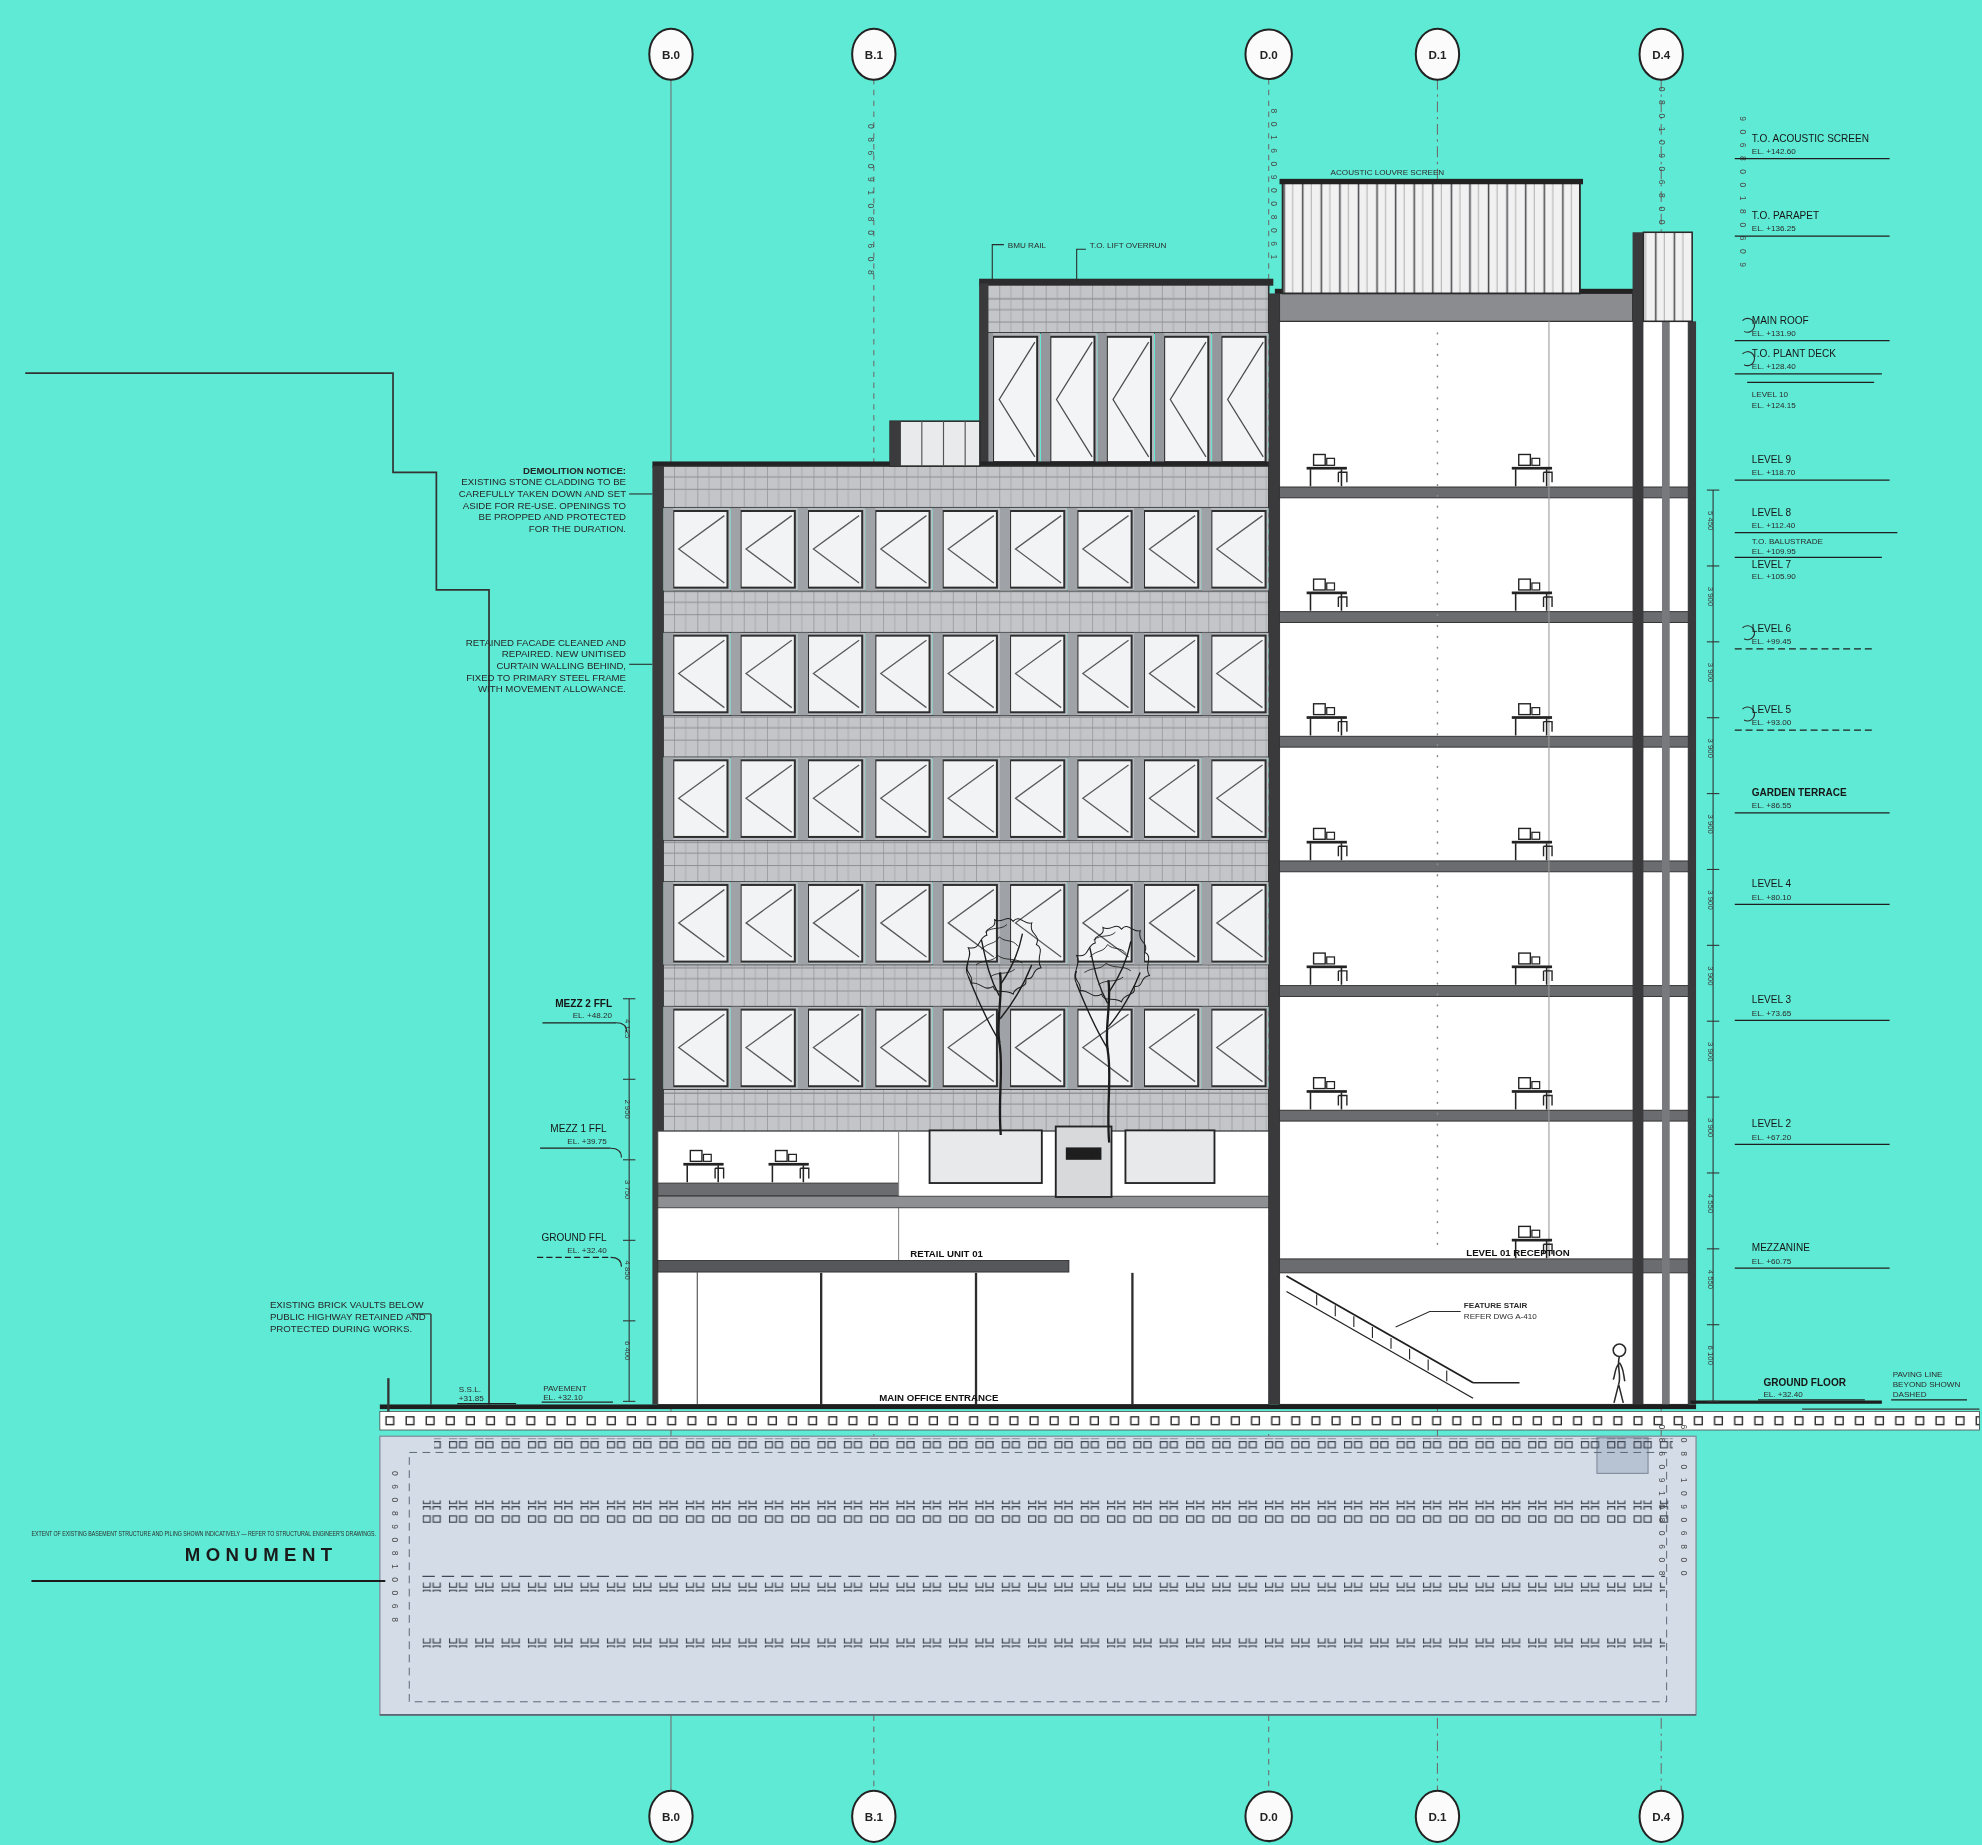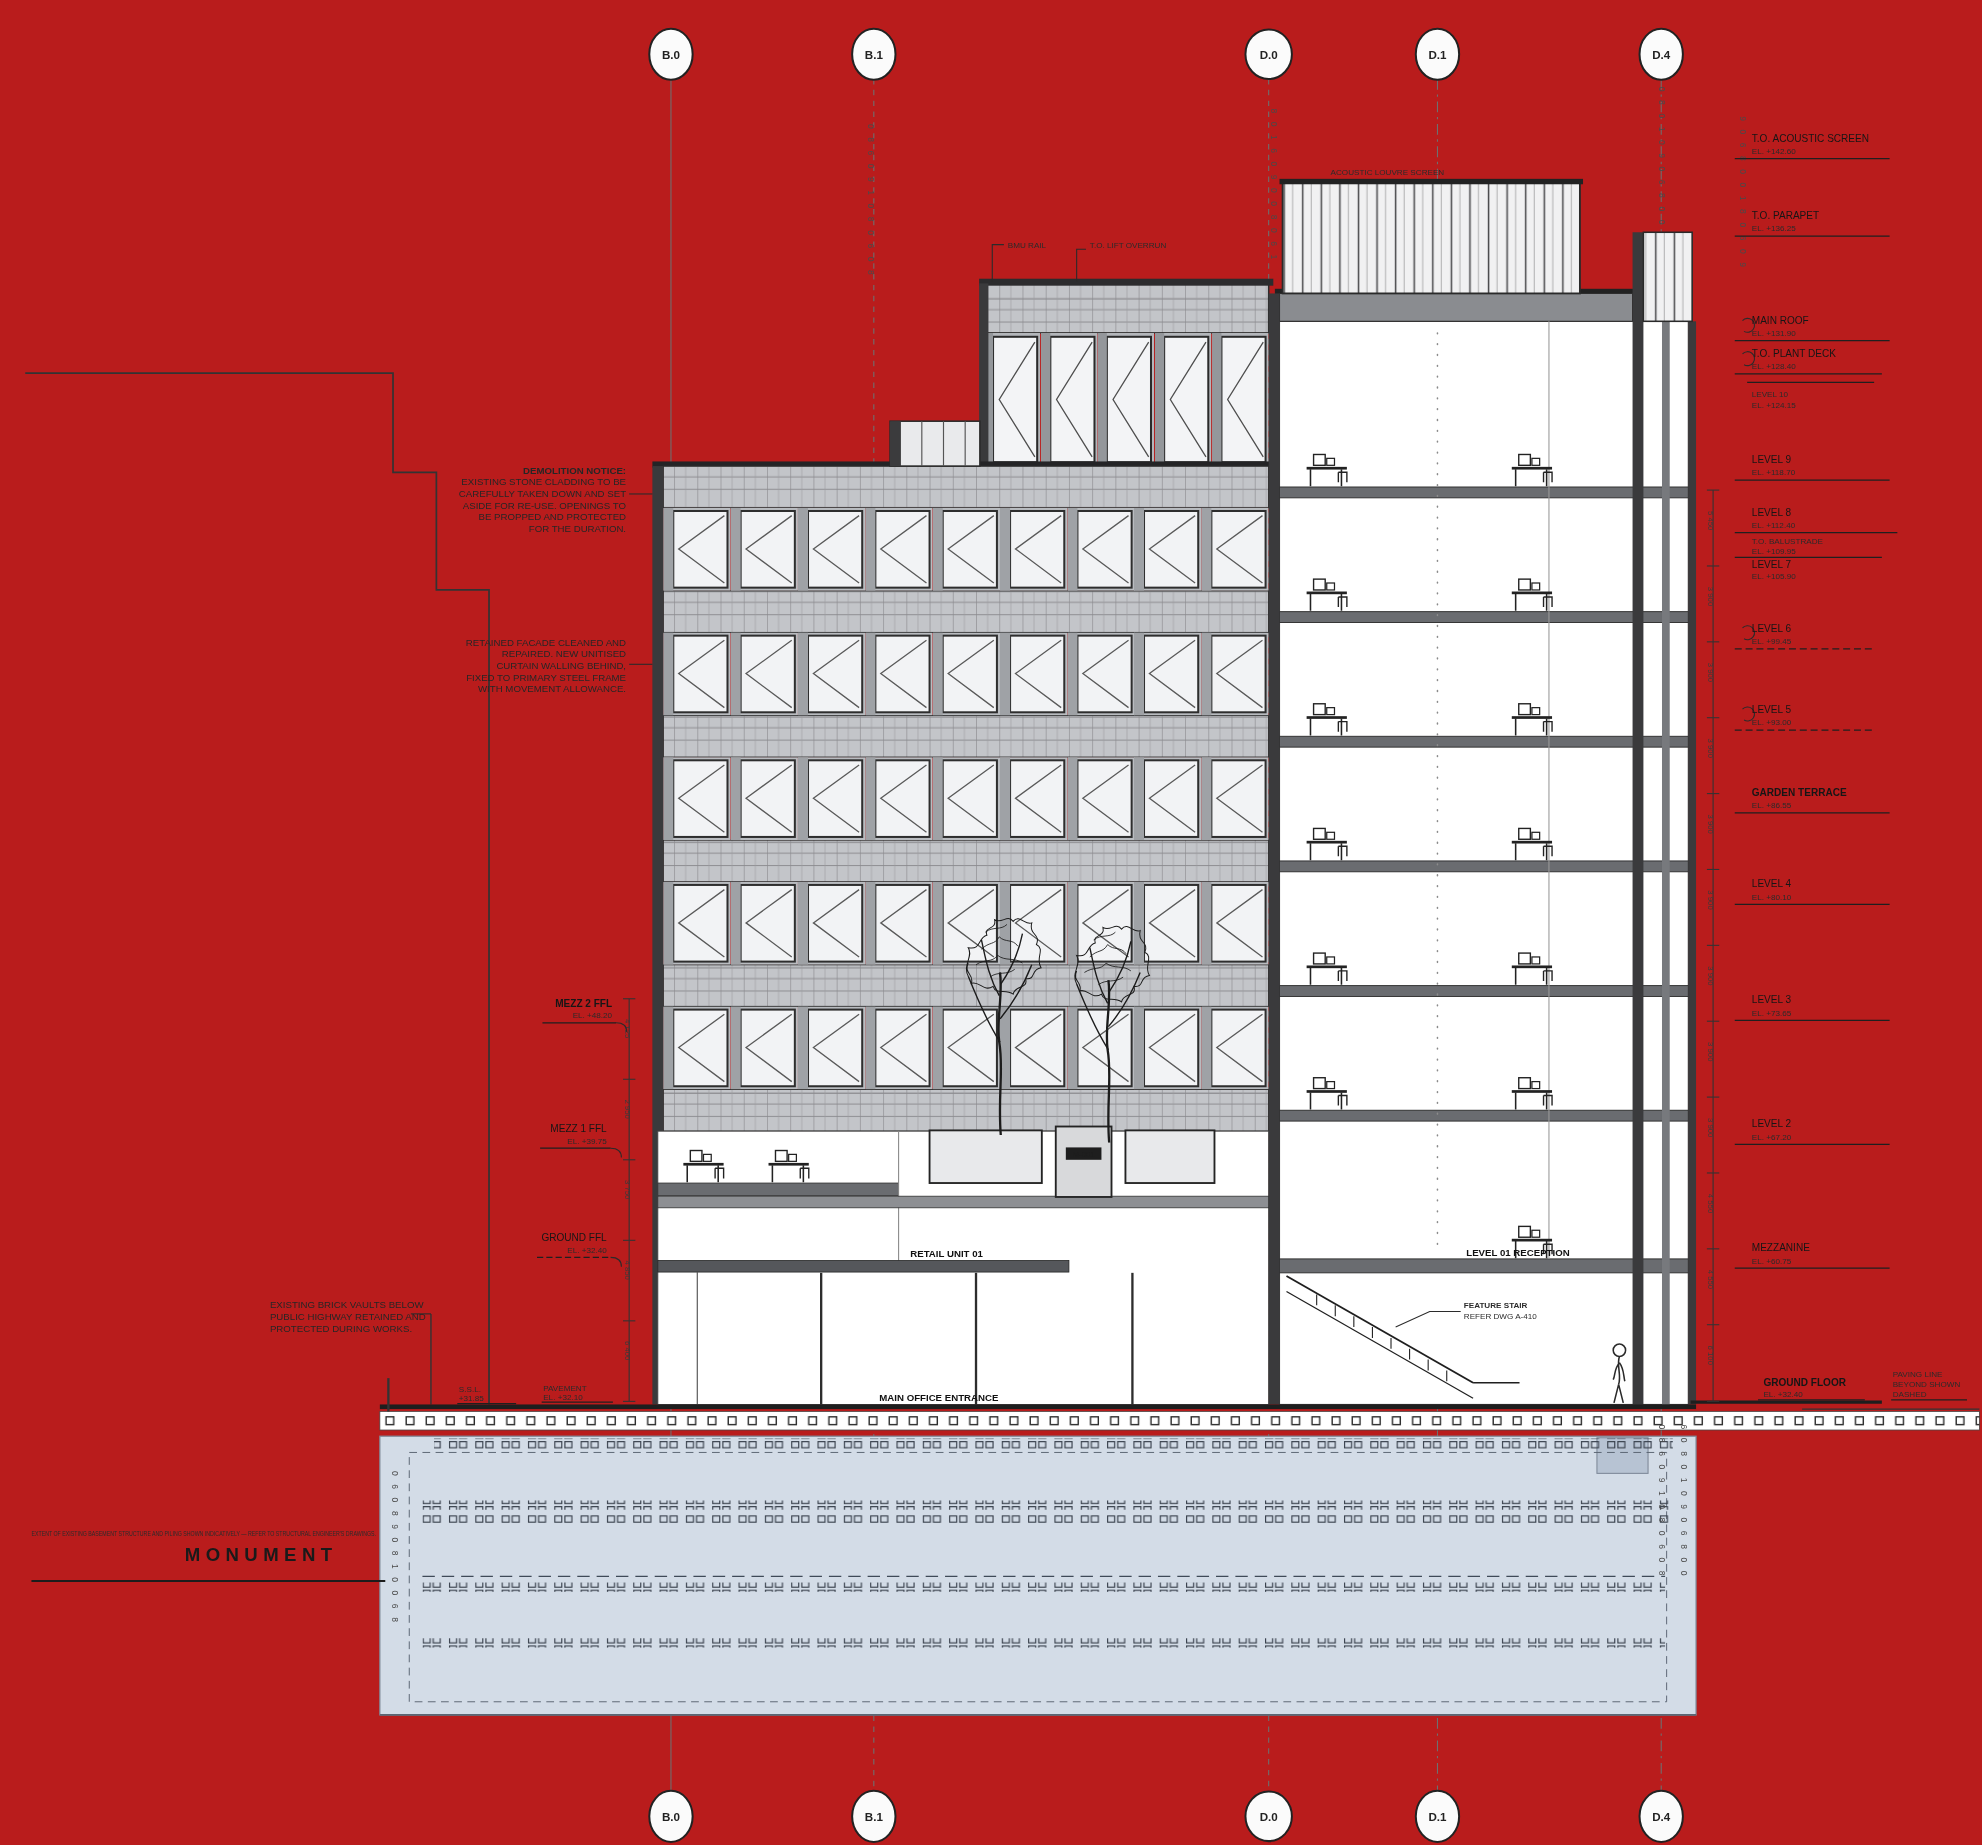--- a/index.html
+++ b/index.html
@@ -1,16 +1,16 @@
 <!DOCTYPE html>
 <html style="font-size:12.4px"><head>
 <meta charset="utf-8">
 <style>
   html,body{margin:0;padding:0;background:#ffffff;}
-  .page{position:relative;width:1983px;height:1845px;background:#b91c1c;overflow:hidden;
+  .page{position:relative;width:1983px;height:1845px;background:#5eead4;overflow:hidden;
         font-family:"Liberation Sans", sans-serif;}
   svg{position:absolute;left:0;top:0;}
   text{fill:#1d1d1d;}
   .t-note{font-size:12.5px;fill:#262626;}
   .t-tiny{font-size:10.5px;fill:#2b2b2b;}
   .t-lvl{font-size:13px;fill:#161616;}
   .t-em{font-weight:bold;}
   .t-tag{font-size:12.5px;font-weight:bold;fill:#111;}
   .t-dim{font-size:10px;fill:#3a3a3a;}
   .t-street{font-size:24px;font-weight:bold;letter-spacing:7px;fill:#1a1a1a;}

